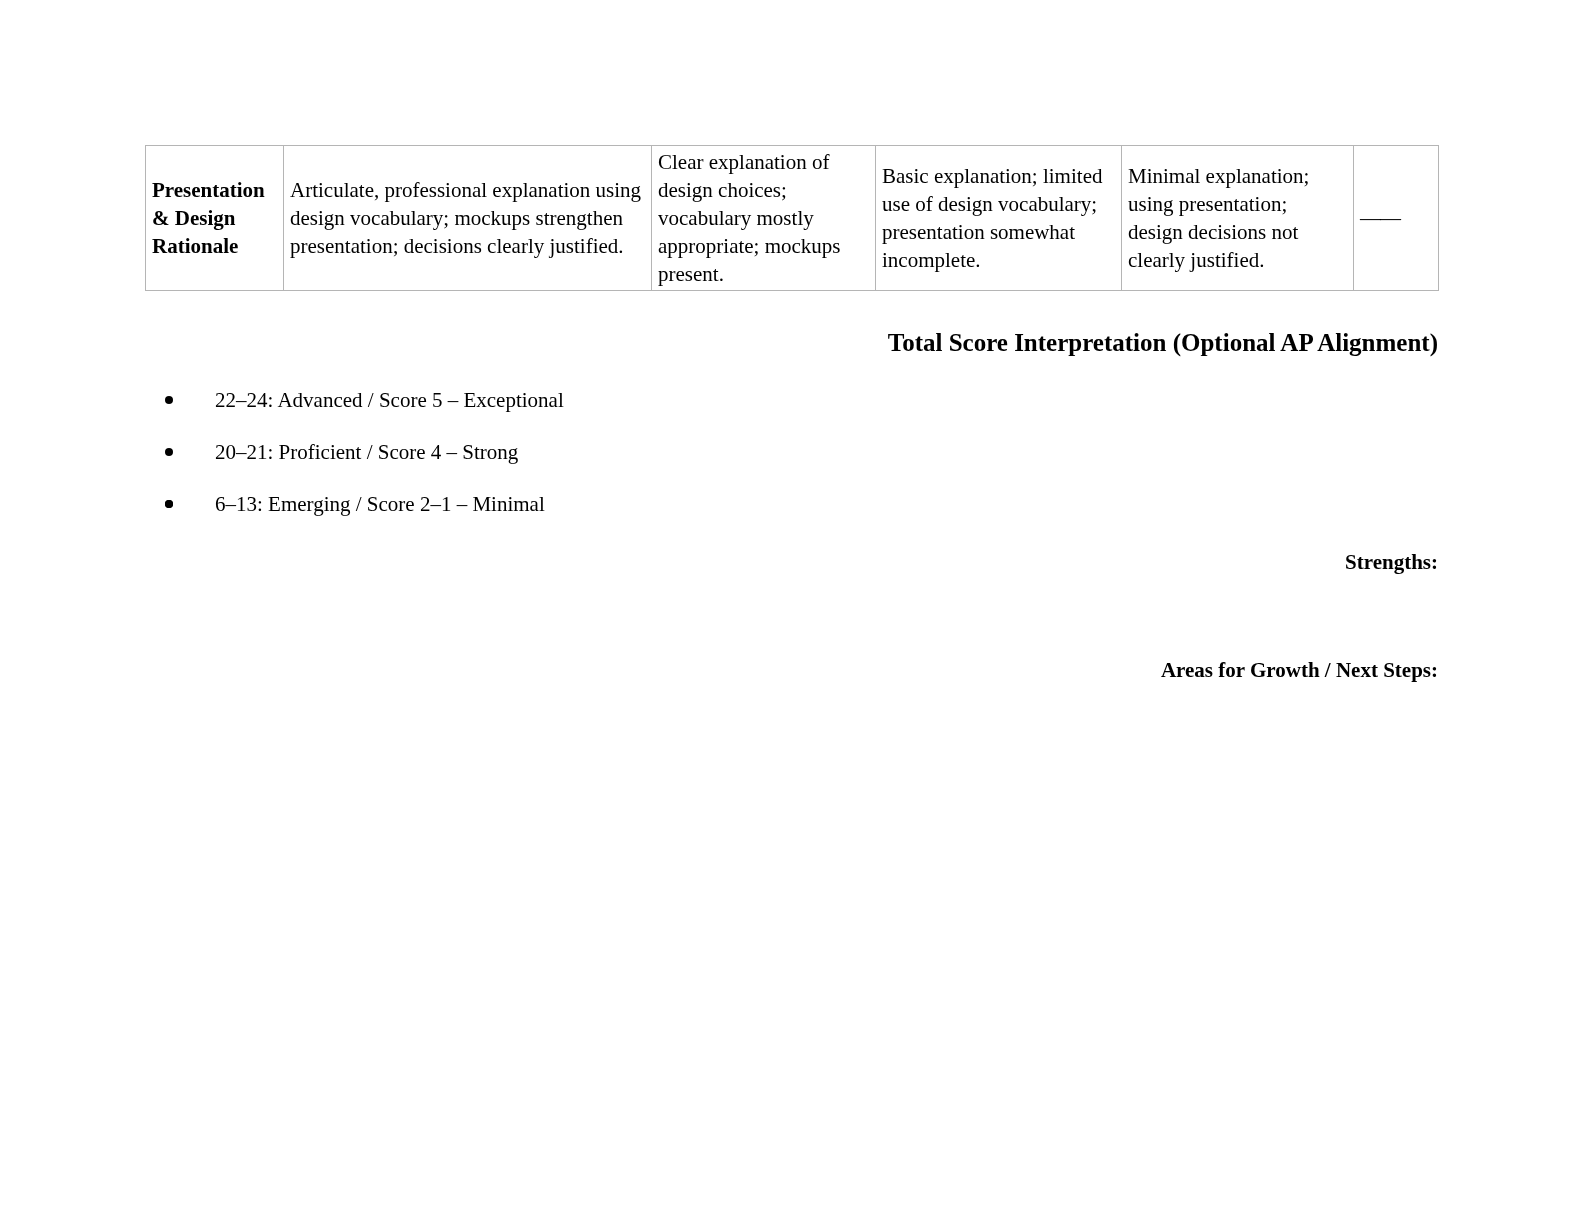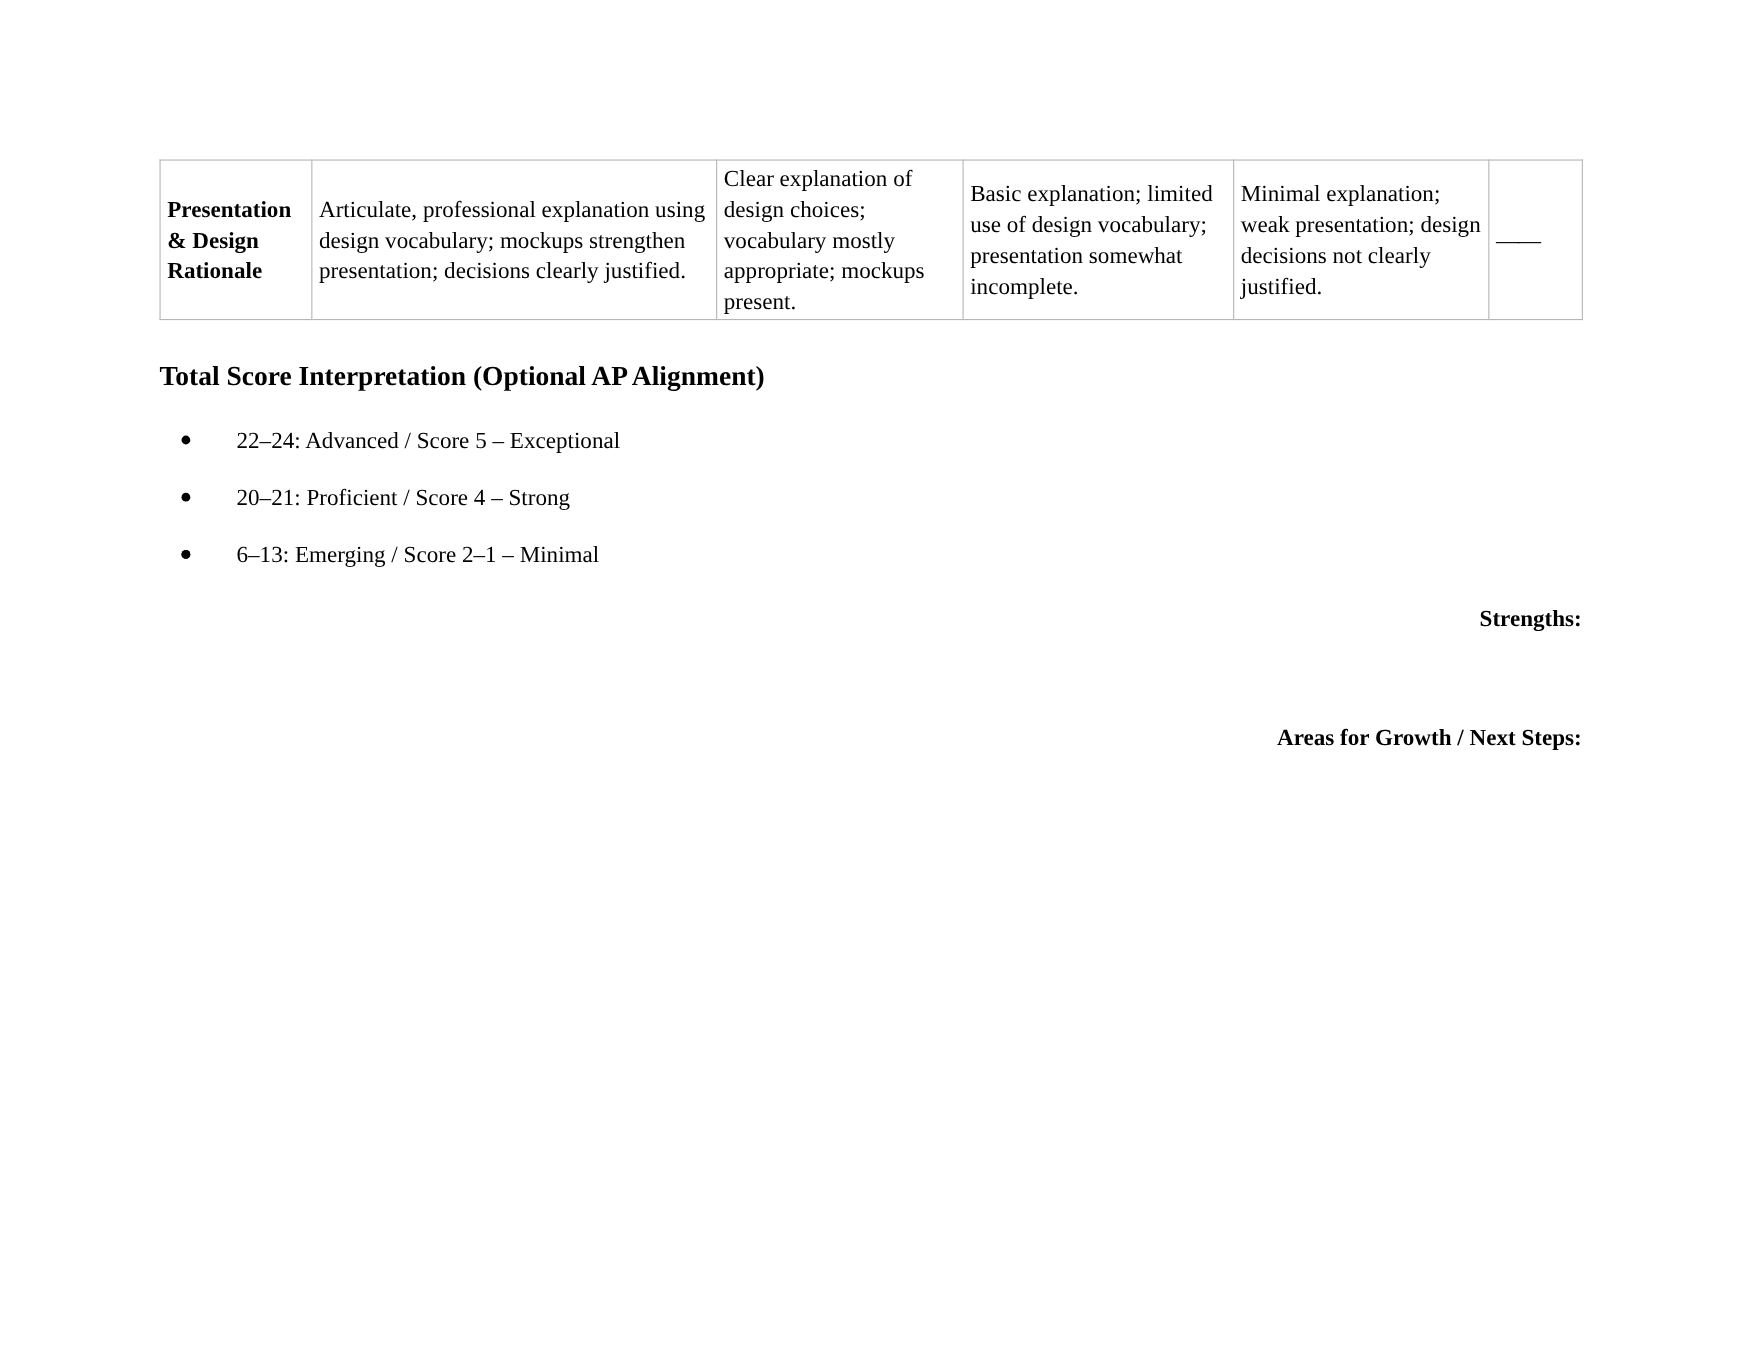--- a/index.html
+++ b/index.html
@@ -44,20 +44,21 @@
     overflow: hidden;
   }
   h2.section-heading {
     margin: 0;
     font-size: 25px;
     line-height: 30px;
     font-weight: bold;
   }
   h2.heading-score {
     margin-top: 37px;
+    text-align: right;
   }
   h2.heading-commentary {
     margin-top: 60px;
   }
   ul.score-list {
     list-style: none;
     margin: 28px 0 0 0;
     padding: 0;
   }
   ul.score-list li {
@@ -106,21 +107,21 @@
       <col style="width:246px">
       <col style="width:232px">
       <col style="width:85px">
     </colgroup>
     <tbody>
       <tr>
         <td class="criterion">Presentation &amp; Design Rationale</td>
         <td>Articulate, professional explanation using design vocabulary; mockups strengthen presentation; decisions clearly justified.</td>
         <td>Clear explanation of design choices; vocabulary mostly appropriate; mockups present.</td>
         <td>Basic explanation; limited use of design vocabulary; presentation somewhat incomplete.</td>
-        <td>Minimal explanation; weak presentation; design decisions not clearly justified.</td>
+        <td>Minimal explanation; using presentation; design decisions not clearly justified.</td>
         <td class="score">——</td>
       </tr>
     </tbody>
   </table>
 
   <h2 class="section-heading heading-score">Total Score Interpretation (Optional AP Alignment)</h2>
 
   <ul class="score-list">
     <li>
       <span class="bullet"></span>

